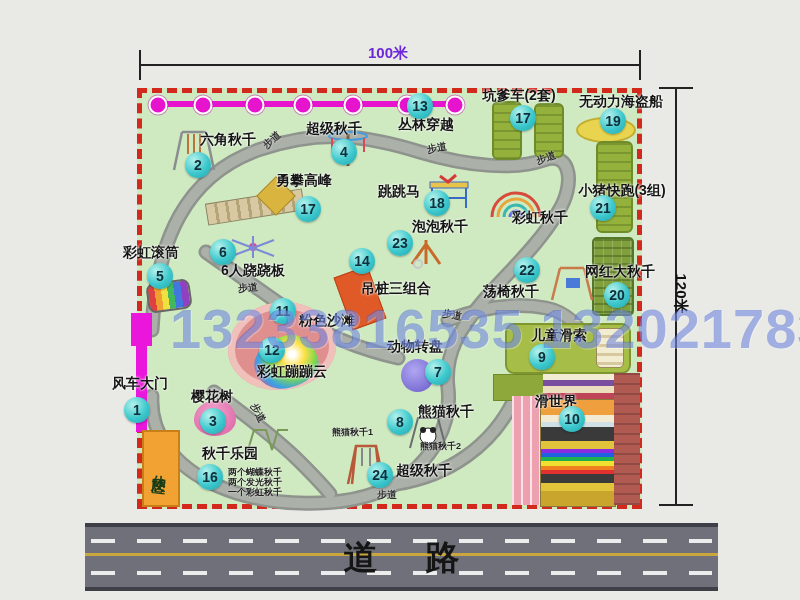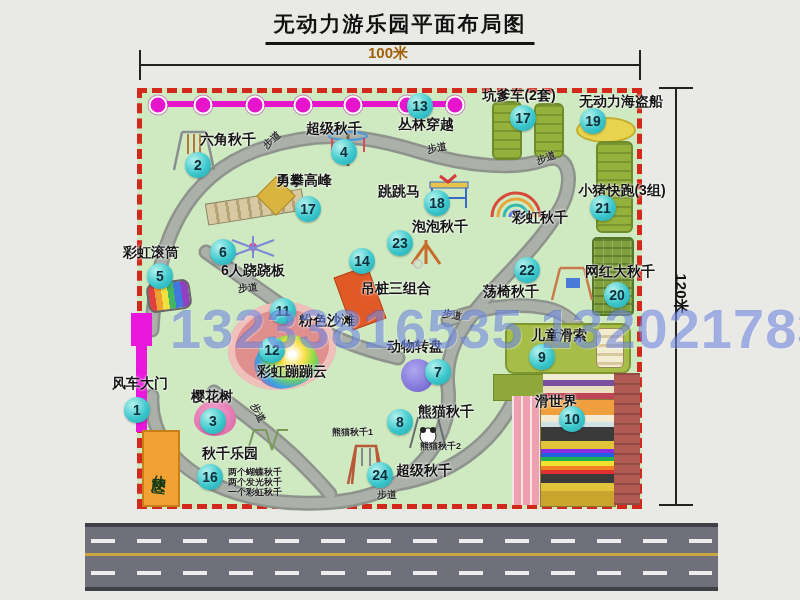--- a/index.html
+++ b/index.html
@@ -3,21 +3,21 @@
 <meta charset="utf-8">
 <style>
   html,body{margin:0;padding:0;}
   body{width:800px;height:600px;background:#e9e9e6;font-family:"Liberation Sans","DejaVu Sans",sans-serif;overflow:hidden;}
   #stage{position:relative;width:800px;height:600px;}
   
   .title{position:absolute;left:400px;top:10px;transform:translateX(-50%);font-size:21px;font-weight:bold;color:#111;
          letter-spacing:2px;border-bottom:3px solid #151515;padding:0 8px 4px;white-space:nowrap;z-index:9;}
   .dimline-h{position:absolute;left:140px;top:64px;width:500px;height:2px;background:#222;}
   .tick-v{position:absolute;width:2px;height:30px;background:#222;top:50px;}
-  .dim-label-h{position:absolute;left:388px;top:44px;transform:translateX(-50%);font-size:15px;font-weight:bold;color:#a16207;}
+  .dim-label-h{position:absolute;left:388px;top:44px;transform:translateX(-50%);font-size:15px;font-weight:bold;color:#6d28d9;}
   .dimline-v{position:absolute;left:675px;top:88px;width:2px;height:417px;background:#222;}
   .tick-h{position:absolute;left:659px;width:34px;height:2px;background:#222;}
   .dim-label-v{position:absolute;left:652px;top:284px;width:56px;text-align:center;transform:rotate(90deg);
                font-size:15px;font-weight:bold;color:#111;white-space:nowrap;}
   
   .park{position:absolute;left:137px;top:88px;width:495px;height:411px;background:#cfe9c1;
         border:5px dashed #d3281c;z-index:0;}
   .walks{position:absolute;left:0;top:0;z-index:1;pointer-events:none;}
   
   .lbl{position:absolute;transform:translateX(-50%);white-space:nowrap;font-size:14px;font-weight:bold;color:#151515;
@@ -76,21 +76,20 @@
         background:repeating-linear-gradient(90deg,#ececec 0 24px,transparent 24px 46px);}
   .midline{position:absolute;left:0;right:0;top:26px;height:3px;background:#c9a73e;}
   .road-label{position:absolute;left:0;right:0;top:8px;text-align:center;font-size:34px;font-weight:bold;
               color:#151515;letter-spacing:48px;text-indent:48px;}
 </style>
 </head>
 <body>
 
 <div id="stage">
 
-  <div class="title">无动力游乐园平面布局图</div>
   <div class="dimline-h"></div>
   <div class="tick-v" style="left:139px"></div>
   <div class="tick-v" style="left:639px"></div>
   <div class="dim-label-h">100米</div>
   <div class="dimline-v"></div>
   <div class="tick-h" style="top:87px"></div>
   <div class="tick-h" style="top:504px"></div>
   <div class="dim-label-v">120米</div>
 
   <div class="park"></div>
@@ -266,28 +265,29 @@
   <div class="badge" style="left:542px;top:357px">9</div>
   <div class="badge" style="left:572px;top:419px">10</div>
   <div class="badge" style="left:283px;top:311px">11</div>
   <div class="badge" style="left:272px;top:350px">12</div>
   <div class="badge" style="left:420px;top:106px">13</div>
   <div class="badge" style="left:362px;top:261px">14</div>
   <div class="badge" style="left:308px;top:209px">17</div>
   <div class="badge" style="left:210px;top:477px">16</div>
   <div class="badge" style="left:523px;top:118px">17</div>
   <div class="badge" style="left:437px;top:203px">18</div>
-  <div class="badge" style="left:593px;top:121px">19</div>
+  <div class="badge" style="left:613px;top:121px">19</div>
   <div class="badge" style="left:617px;top:295px">20</div>
   <div class="badge" style="left:603px;top:208px">21</div>
   <div class="badge" style="left:527px;top:270px">22</div>
   <div class="badge" style="left:400px;top:243px">23</div>
   <div class="badge" style="left:380px;top:475px">24</div>
 
   <div class="wm wm-ph">13233816535 13202178333</div>
 
   <div class="road">
     <div class="lane" style="top:12px"></div>
     <div class="midline"></div>
     <div class="lane" style="bottom:12px"></div>
+    <div class="road-label">道路</div>
   </div>
 
 </div>
 
 </body></html>

